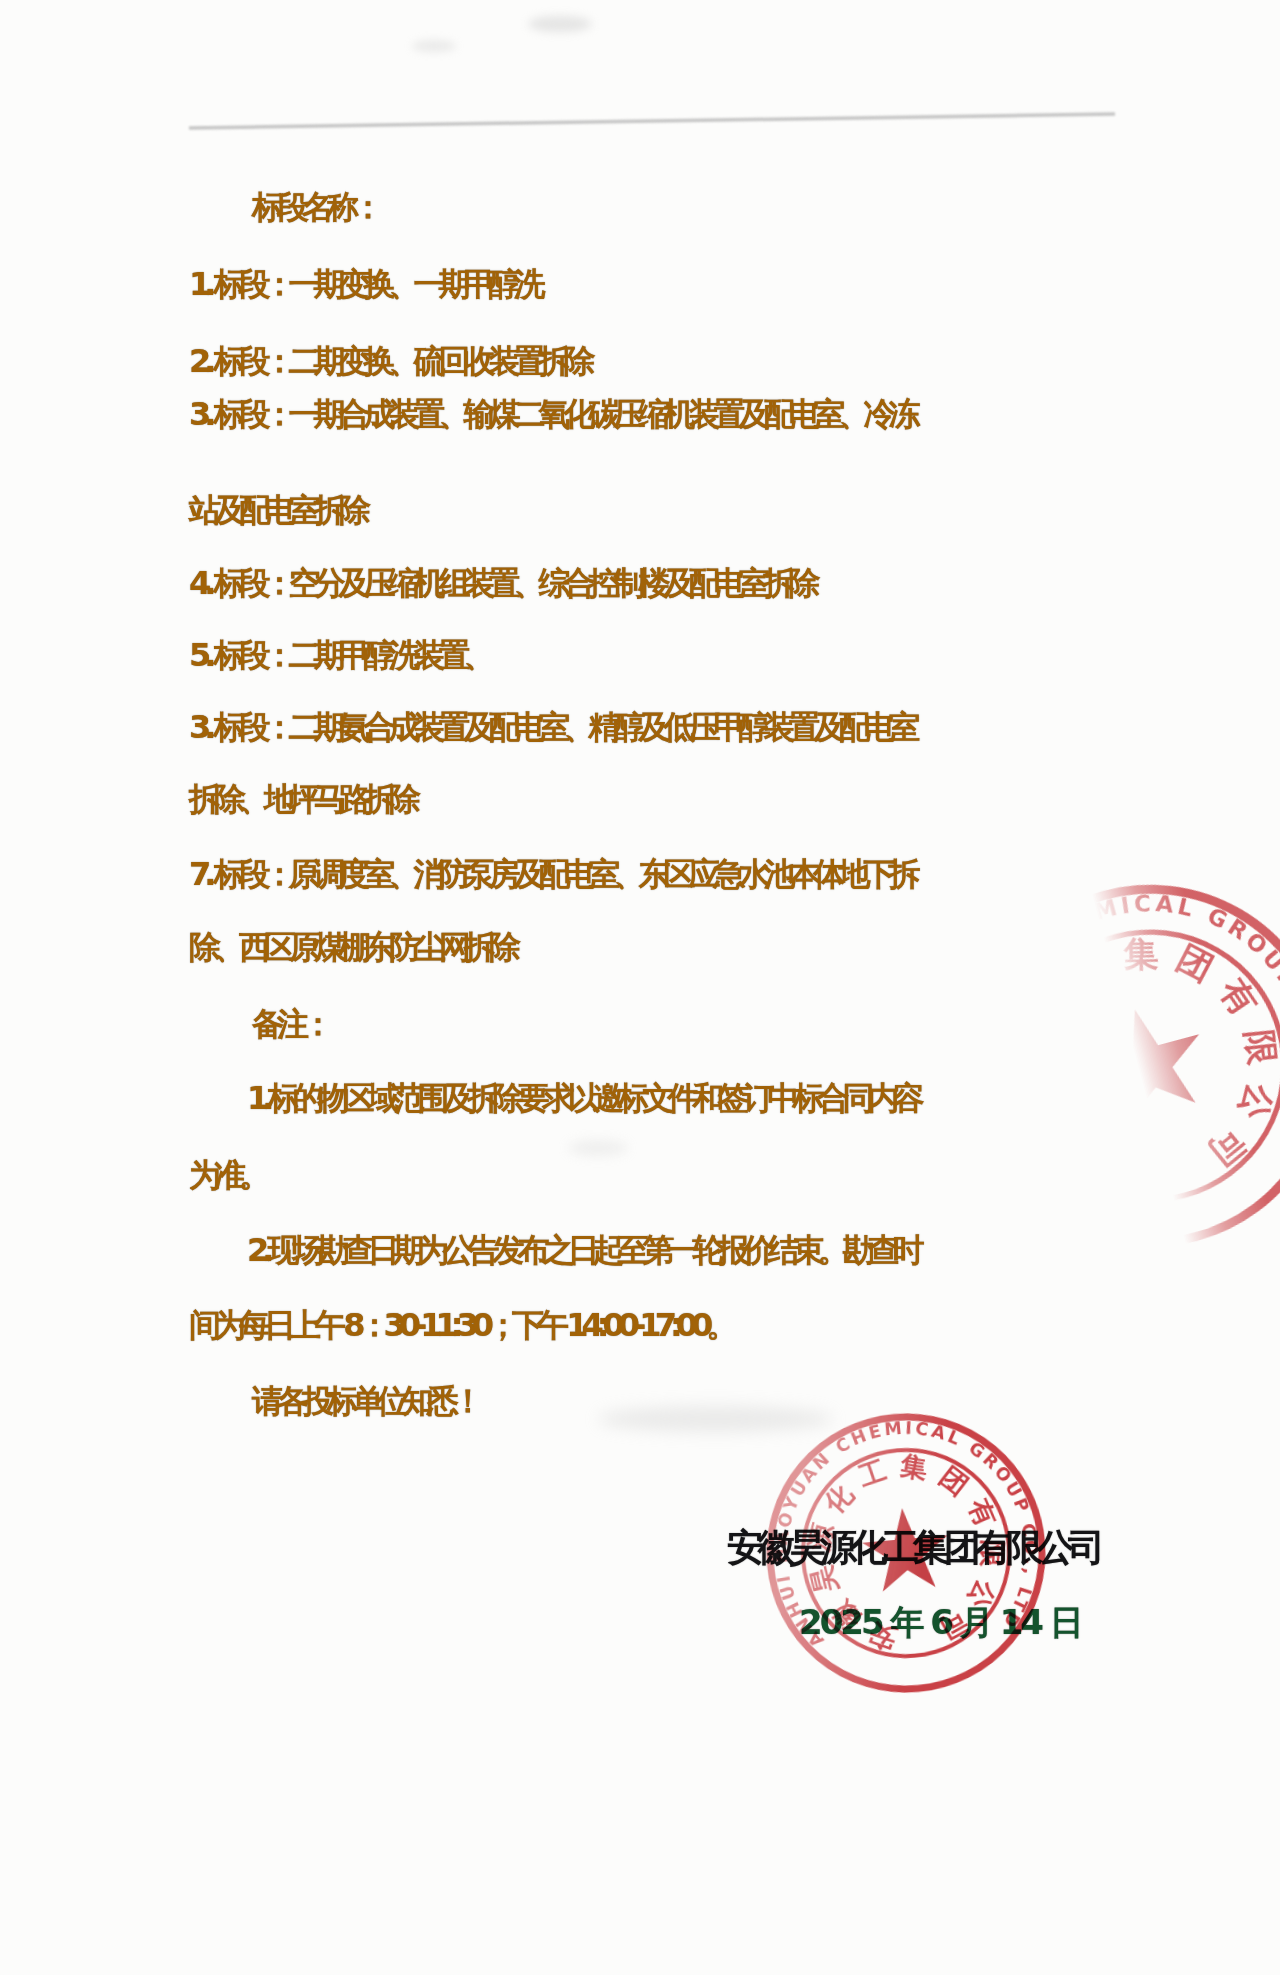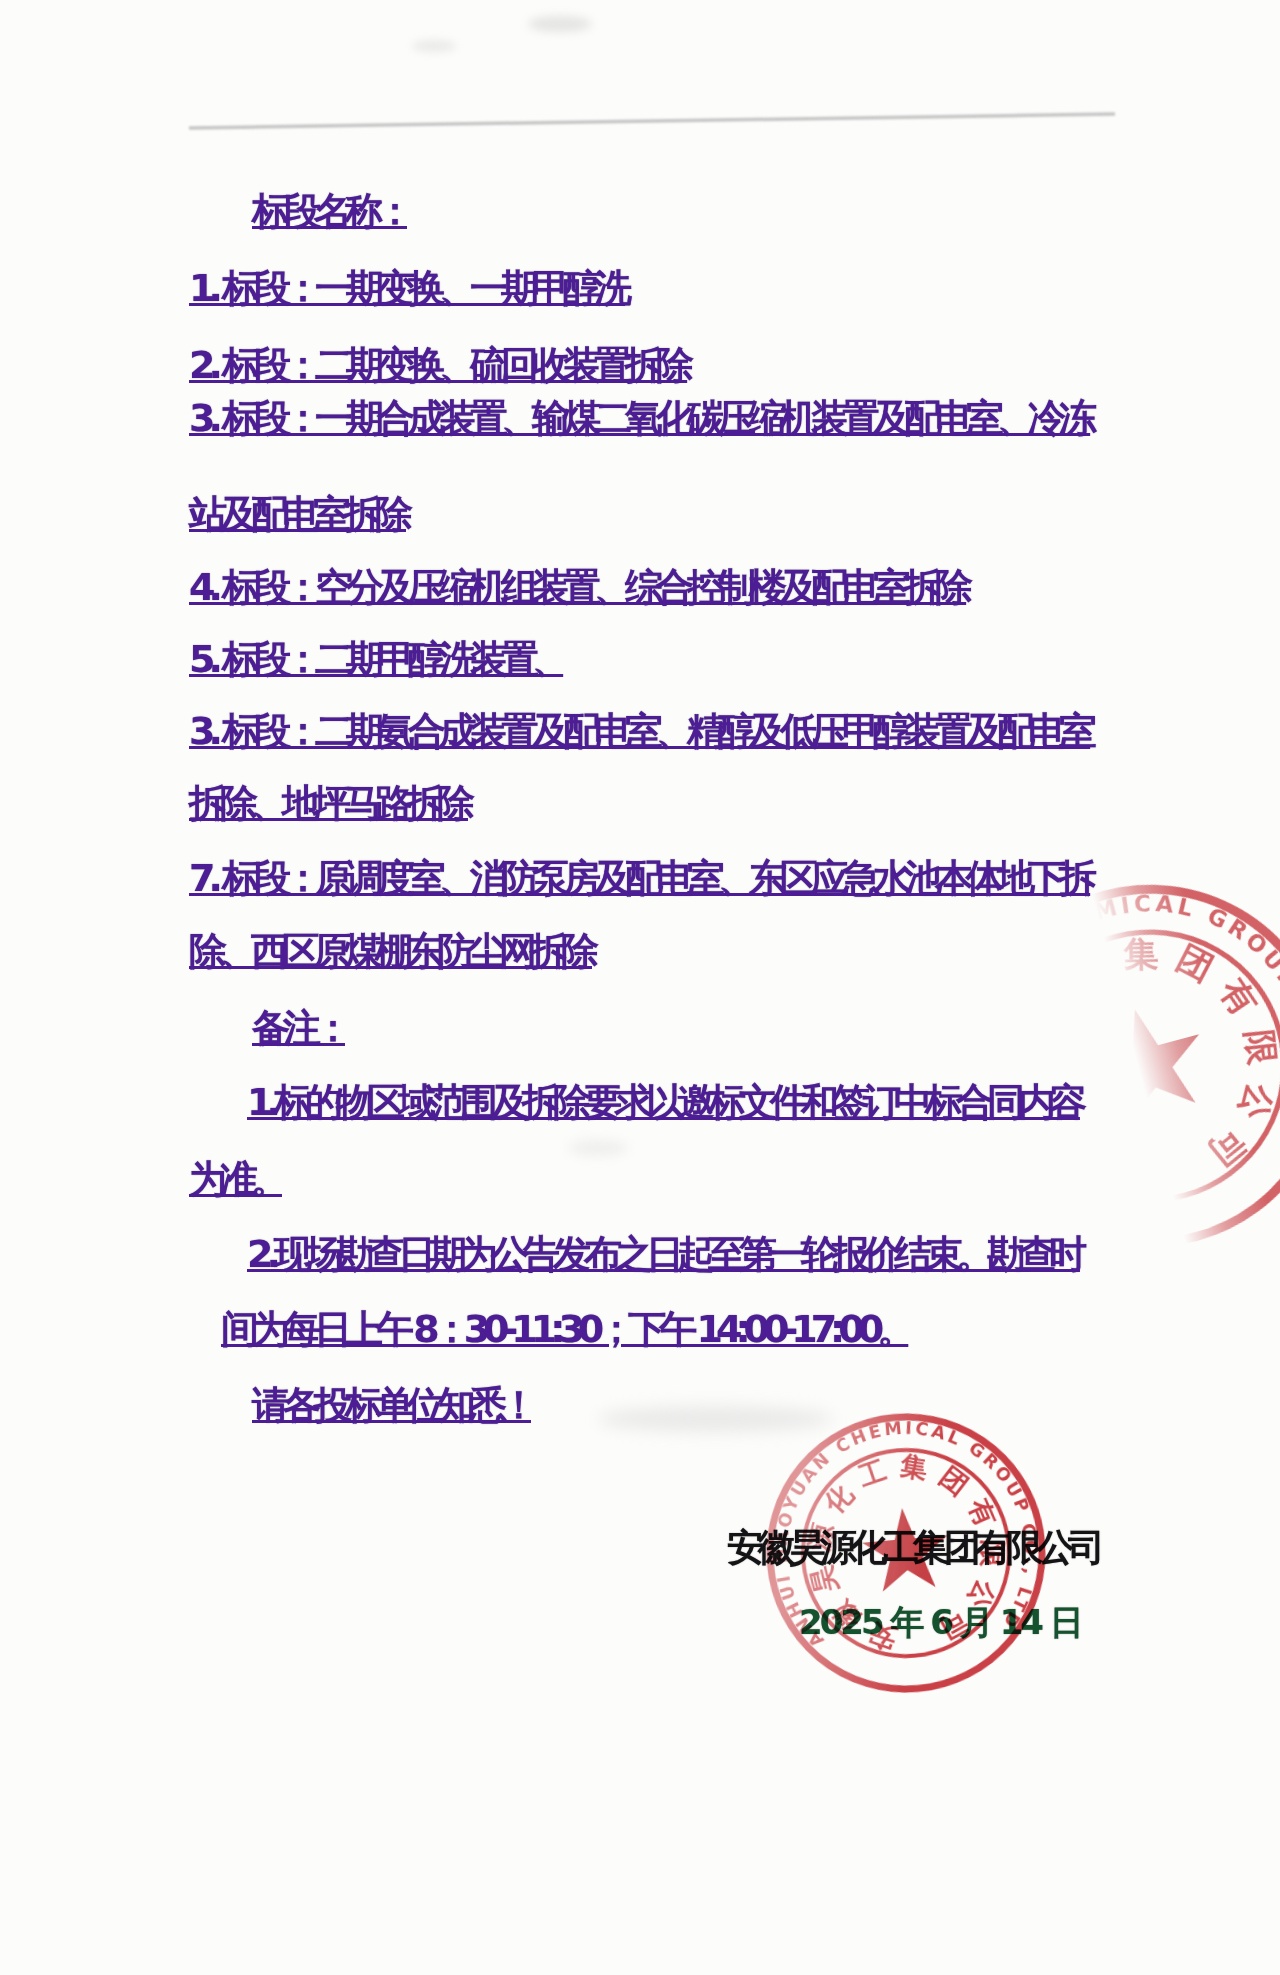--- a/index.html
+++ b/index.html
@@ -8,26 +8,25 @@
     width:1280px;height:1975px;
     margin:0 auto;
     background:#fcfcfb;
     overflow:hidden;
     font-family:"DejaVu Sans",sans-serif;
   }
   
   .doc-line{
     position:absolute;
     font-weight:700;
-    font-size:38px;
+    font-size:32px;
     letter-spacing:-7px;
-    color:#4c1d95;
+    color:#a16207;
     white-space:nowrap;
     text-shadow:0 0 1.2px rgba(25,25,25,.55);
-    text-decoration:underline;
   }
   .sig-company{
     position:absolute;
     left:727px;top:1523px;
     font-weight:700;font-size:37px;letter-spacing:-6px;
     color:#141416;white-space:nowrap;
     text-shadow:0 0 1.2px rgba(25,25,25,.55);
     z-index:3;
   }
   .sig-date{
@@ -90,21 +89,21 @@
   <div class="doc-line" style="left:189px;top:562px;">4. 标段：空分及压缩机组装置、综合控制楼及配电室拆除</div>
   <div class="doc-line" style="left:189px;top:634px;">5. 标段：二期甲醇洗装置、</div>
   <div class="doc-line" style="left:189px;top:706px;">3. 标段：二期氨合成装置及配电室、精醇及低压甲醇装置及配电室</div>
   <div class="doc-line" style="left:189px;top:778px;">拆除、地坪马路拆除</div>
   <div class="doc-line" style="left:189px;top:853px;">7. 标段：原调度室、消防泵房及配电室、东区应急水池本体地下拆</div>
   <div class="doc-line" style="left:189px;top:926px;">除、西区原煤棚东防尘网拆除</div>
   <div class="doc-line" style="left:252px;top:1003px;">备注：</div>
   <div class="doc-line" style="left:247px;top:1077px;text-align:center;">1.标的物区域范围及拆除要求以邀标文件和签订中标合同内容</div>
   <div class="doc-line" style="left:189px;top:1154px;">为准。</div>
   <div class="doc-line" style="left:247px;top:1229px;text-align:right;">2.现场勘查日期为公告发布之日起至第一轮报价结束。勘查时</div>
-  <div class="doc-line" style="left:189px;top:1304px;margin-left:32px;">间为每日上午 8：30-11:30；下午 14:00-17:00。</div>
+  <div class="doc-line" style="left:189px;top:1304px;">间为每日上午 8：30-11:30；下午 14:00-17:00。</div>
   <div class="doc-line" style="left:252px;top:1380px;">请各投标单位知悉！</div>
 
   <div class="sig-company">安徽昊源化工集团有限公司</div>
   <div class="sig-date">2025 年 6 月 14 日</div>
 
   <div class="stamp stamp-main">
     <svg width="300" height="300" viewBox="0 0 300 300">
       <circle cx="150" cy="150" r="136" fill="none" stroke="#c5272d" stroke-width="7"></circle>
       <circle cx="150" cy="150" r="103" fill="none" stroke="#c5272d" stroke-width="4"></circle>
       <defs>

